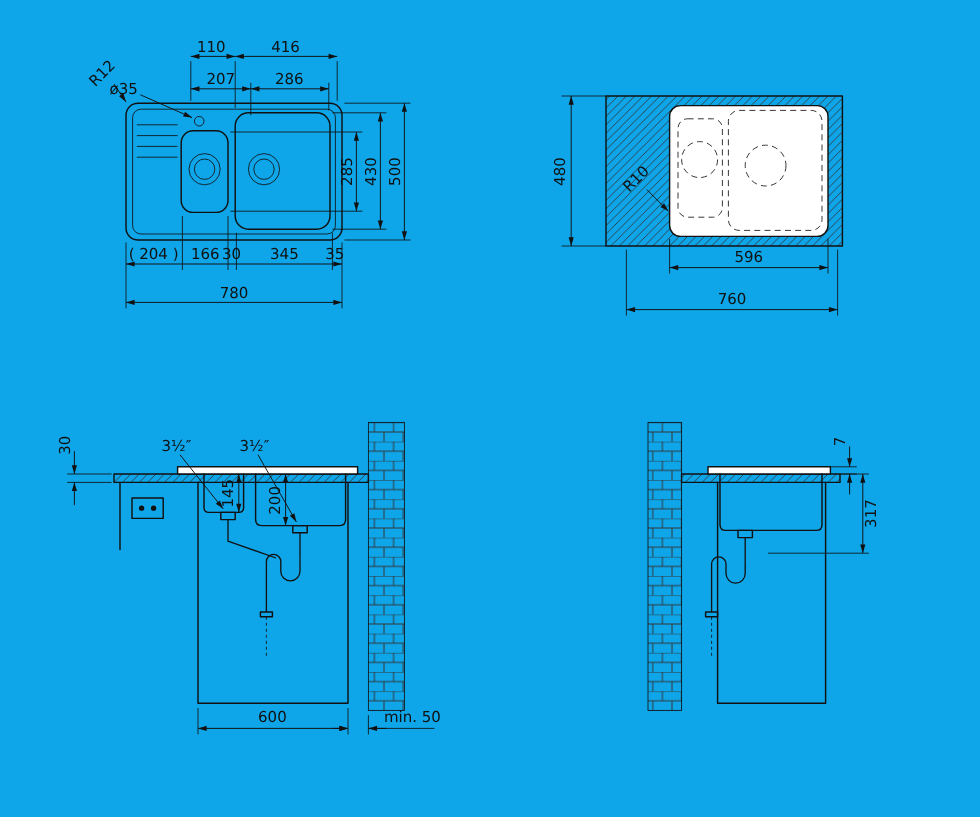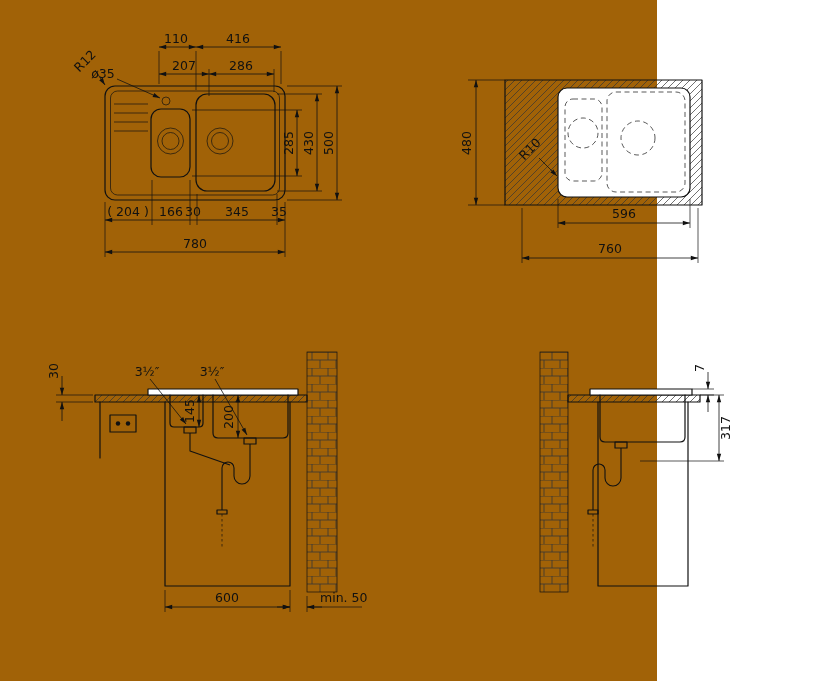--- a/index.html
+++ b/index.html
@@ -1,16 +1,16 @@
 <!DOCTYPE html>
 <html><head>
 <meta charset="utf-8">
 <style>
   html,body{margin:0;background:#fff}
-  .sheet{width:657px;height:681px;background:#a16207;position:relative;font-family:"DejaVu Sans",sans-serif}
+  .sheet{width:817px;height:681px;background:#0ea5e9;position:relative;font-family:"DejaVu Sans",sans-serif}
   svg{display:block}
   .obj{stroke:#111;stroke-width:1.2;fill:none;stroke-linejoin:round;stroke-linecap:round}
   .thin{stroke:#111;stroke-width:0.7;fill:none}
   .dim{stroke:#111;stroke-width:0.8;fill:none}
   .pipe{stroke:#111;stroke-width:1.1;fill:none;stroke-linejoin:round}
   .dash{stroke-dasharray:5 3.5}
   .hdash{stroke-dasharray:2.5 2.5}
   text{font-family:"DejaVu Sans",sans-serif;font-size:12.5px;fill:#111}
   .tm{text-anchor:middle}
 </style>

